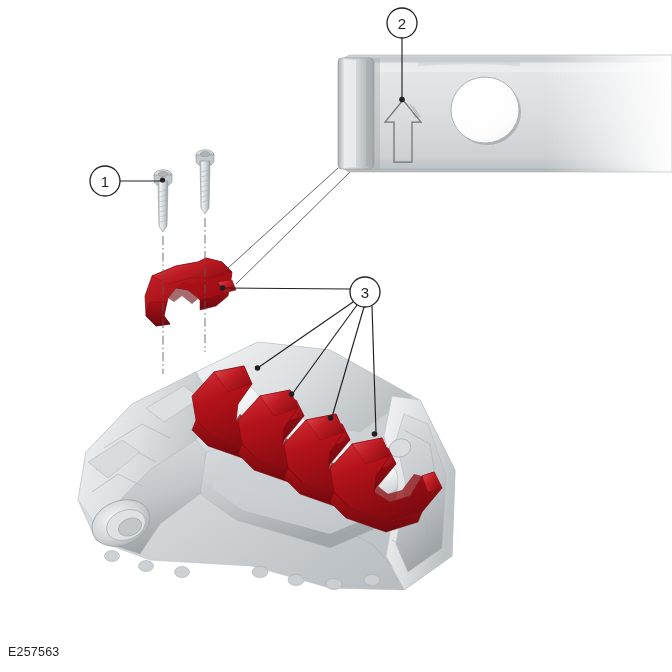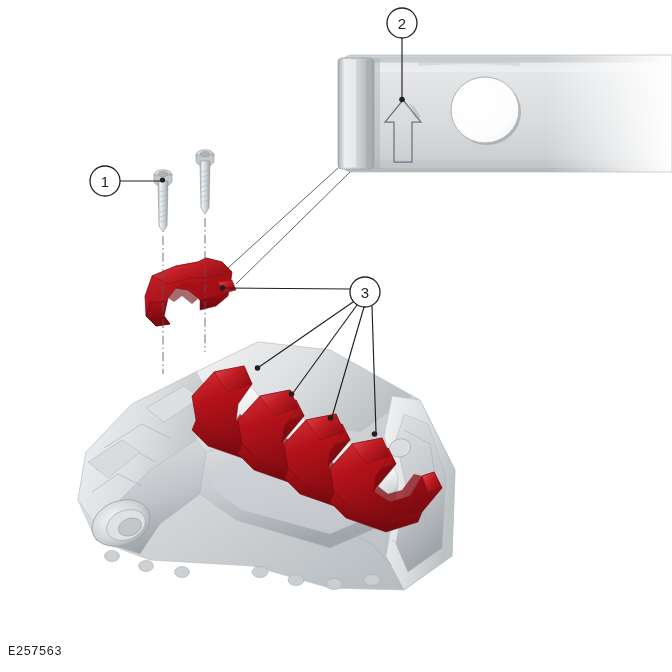--- a/index.html
+++ b/index.html
@@ -18,21 +18,21 @@
   #figure {
     position: absolute;
     left: 0; top: 0;
     width: 672px;
     height: 672px;
   }
   #figure-id {
     position: absolute;
     left: 8px;
     top: 645px;
-    font-family: Liberation Mono, monospace;
+    font-family: Liberation Sans, sans-serif;
     font-size: 12.5px;
     color: #231f20;
     letter-spacing: 0.2px;
     white-space: nowrap;
   }
   .callout-text {
     font-family: "Liberation Sans", sans-serif;
     font-size: 15px;
     font-weight: 400;
     fill: #231f20;

